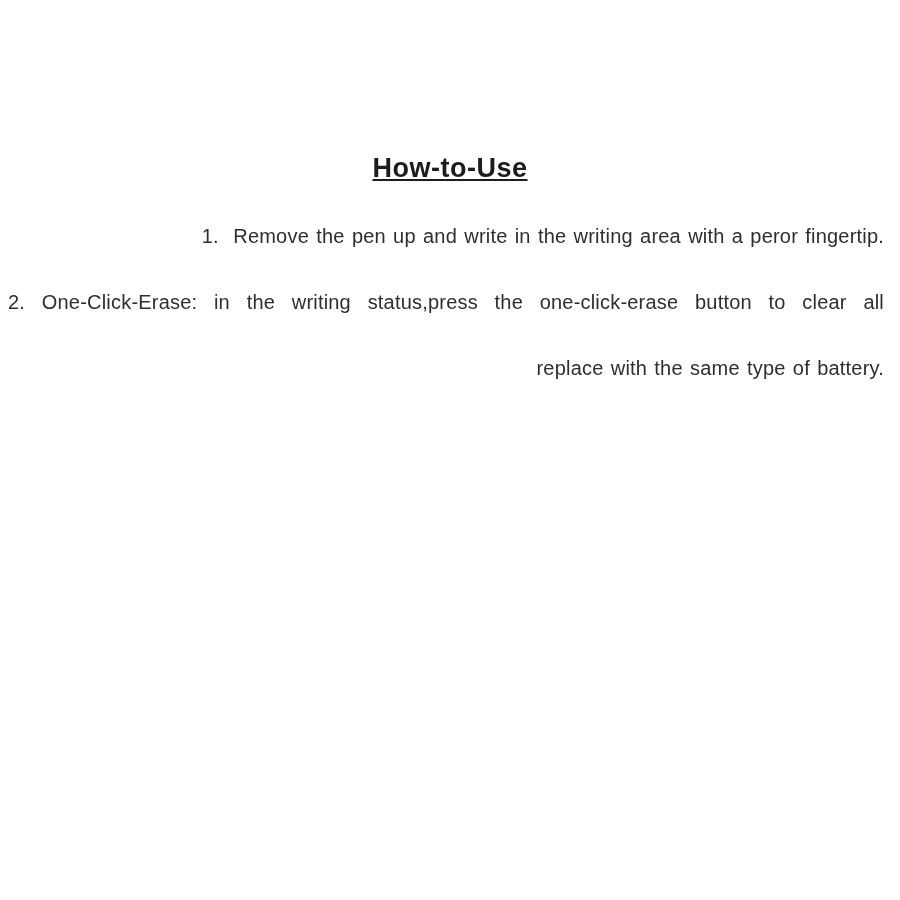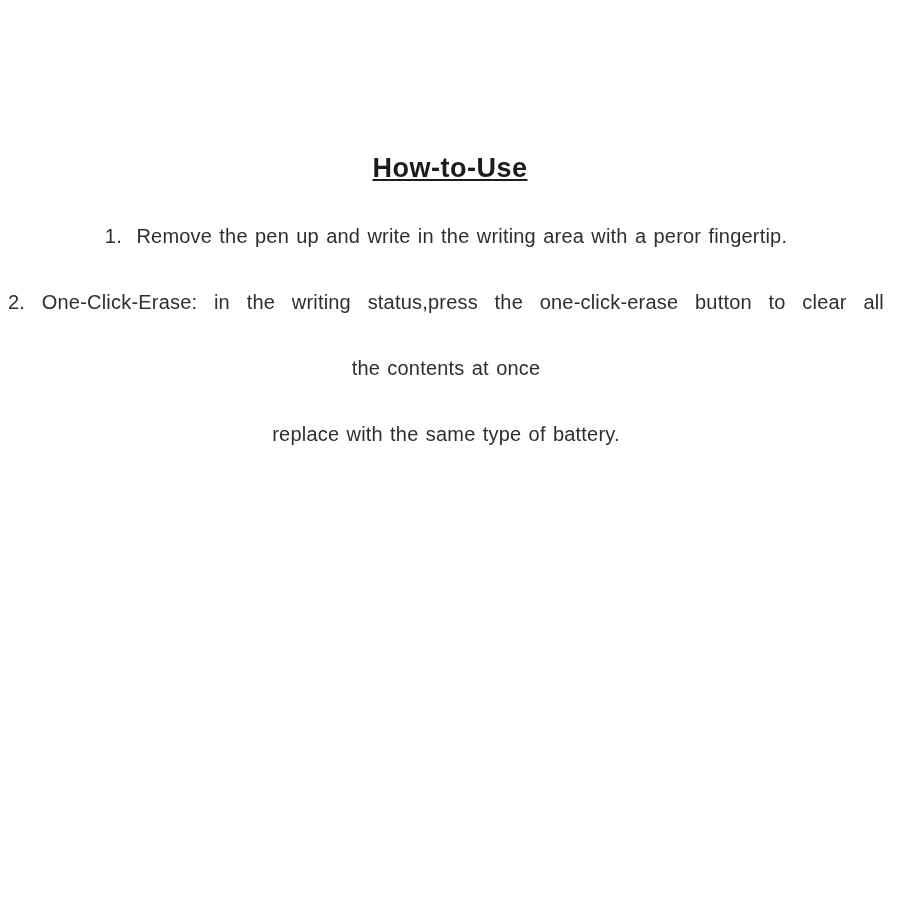--- a/index.html
+++ b/index.html
@@ -22,21 +22,21 @@
     color: #1c1c1c;
     text-decoration: underline;
   }
   .content {
     margin: 17px 16px 0 8px;
     font-size: 20px;
     line-height: 66px;
     letter-spacing: 0.2px;
     word-spacing: 1.5px;
   }
-  .line { text-align: center; }
+  .line { text-align: right; }
   .line.stretch {
     text-align: justify;
     text-justify: inter-word;
     text-align-last: justify;
   }
   svg.lock { display: inline-block; }
   svg.lock-closed { vertical-align: -4px; }
   svg.lock-open { vertical-align: 5px; margin: 0 1px; }
   svg.lock * {
     fill: none;
@@ -53,21 +53,20 @@
 <div class="page">
 
   <h1 class="title">How-to-Use</h1>
 
   <div class="content">
 
     <div class="line">1.&nbsp; Remove the pen up and write in the writing area with a peror fingertip.</div>
 
     <div class="line stretch">2. One-Click-Erase: in the writing status,press the one-click-erase button to clear all</div>
 
-    <div class="line">the contents at once</div>
 
 
 
 
     <div class="line">replace with the same type of battery.</div>
 
   </div>
 
 </div>
 

